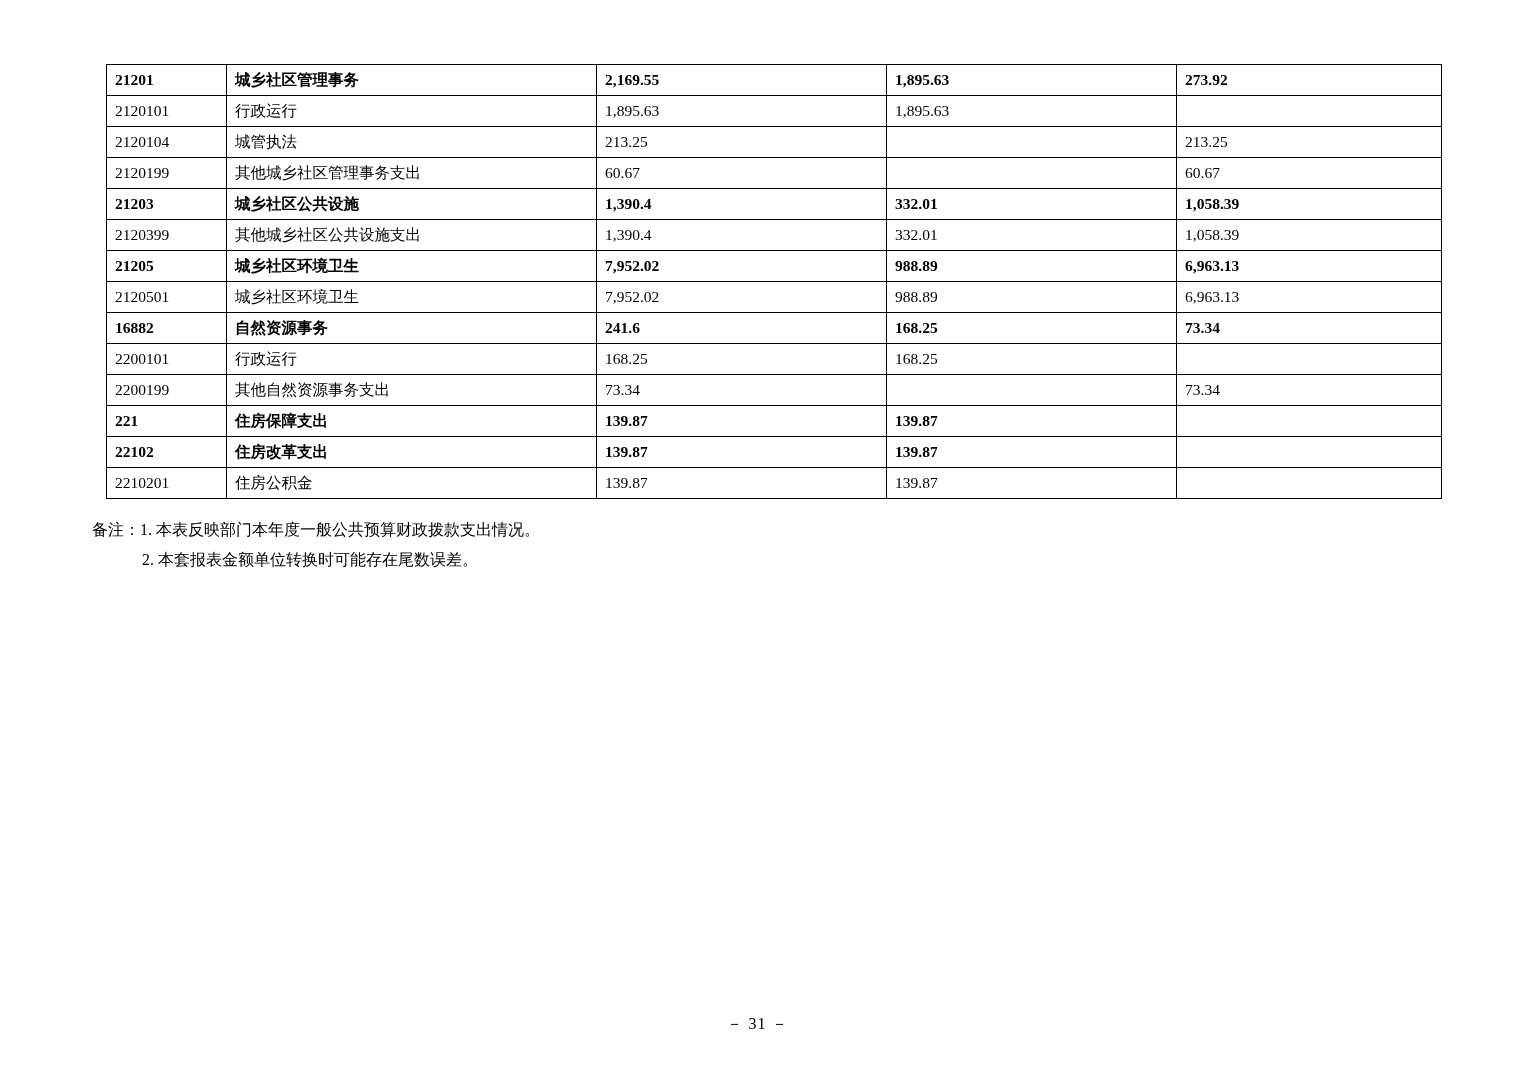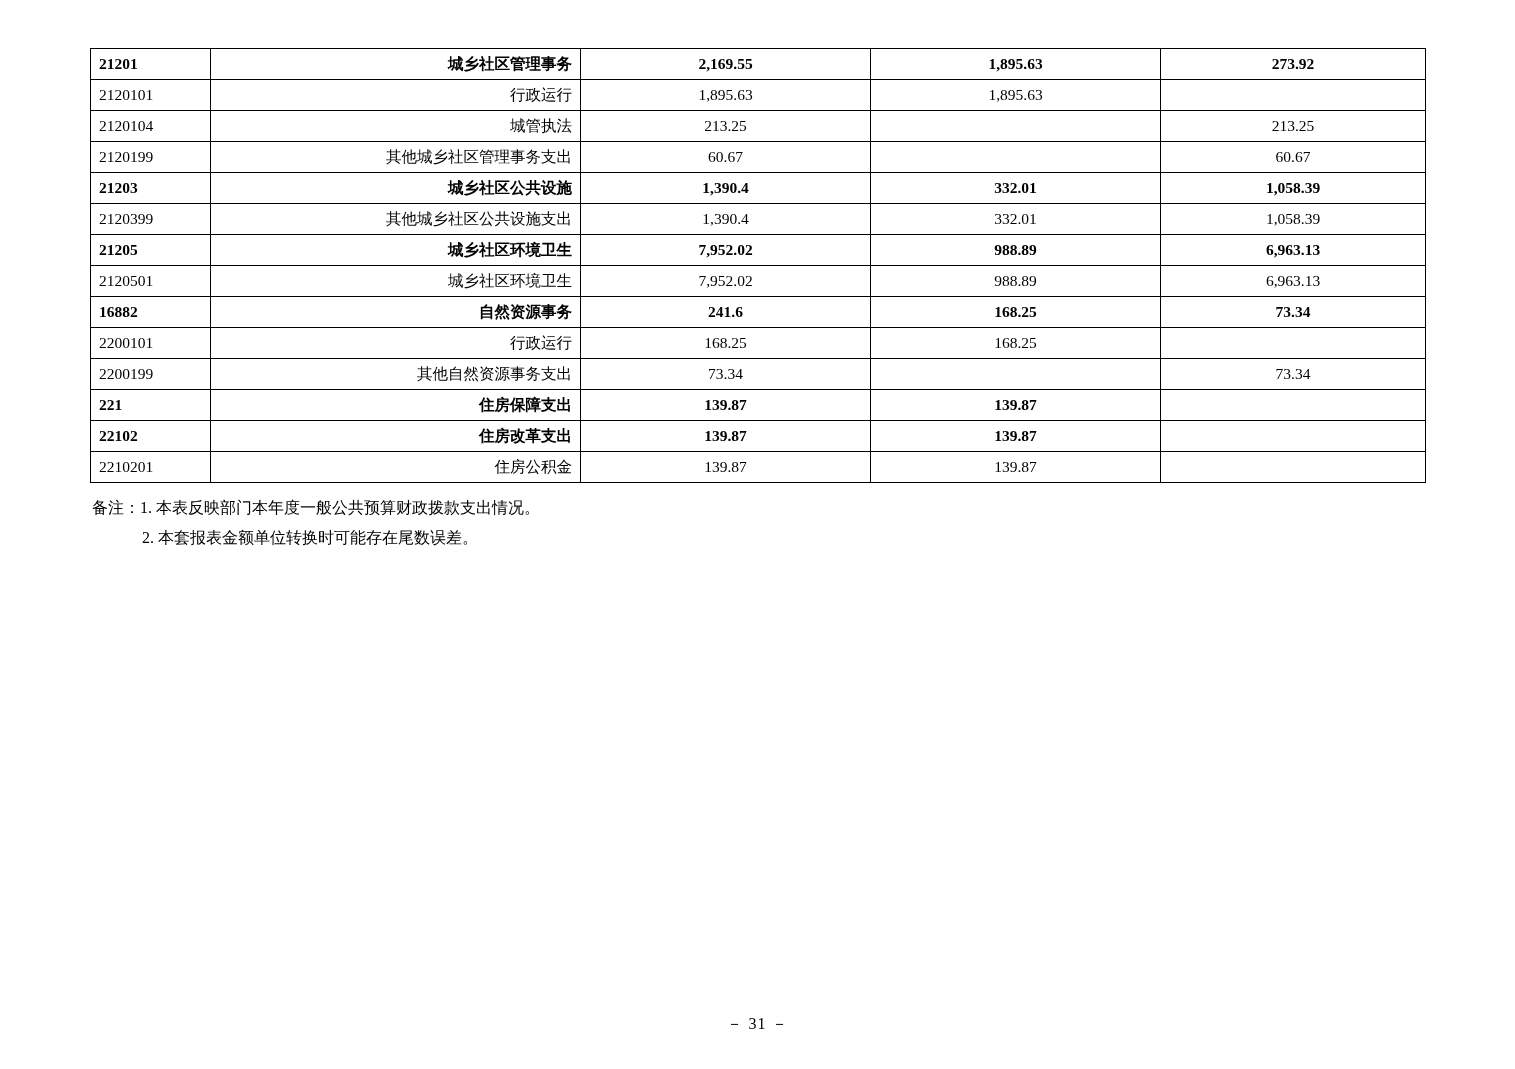--- a/index.html
+++ b/index.html
@@ -19,41 +19,41 @@
     position: relative;
     width: 1515px;
     height: 1069px;
     box-sizing: border-box;
     padding: 48px 90px 0 90px;
   }
   table.budget {
     border-collapse: collapse;
     table-layout: fixed;
     width: 1335px;
-    margin: 0;
+    margin: 16px;
   }
   table.budget td {
     border: 1px solid #000000;
     height: 30px;
     padding: 0 8px;
     font-size: 15.5px;
     line-height: 30px;
     white-space: nowrap;
     overflow: hidden;
     vertical-align: middle;
   }
   col.c-code  { width: 120px; }
   col.c-name  { width: 370px; }
   col.c-total { width: 290px; }
   col.c-basic { width: 290px; }
   col.c-proj  { width: 265px; }
 
   td.code { text-align: left; }
-  td.name { text-align: right; }
-  td.num  { text-align: center; padding-right: 10px; }
+  td.name { text-align: left; }
+  td.num  { text-align: left; padding-right: 10px; }
 
   tr.level-bold td {
     font-weight: bold;
   }
   tr.level-bold td.name {
     font-weight: bold;
   }
   tr.level-normal td {
     font-weight: normal;
   }

